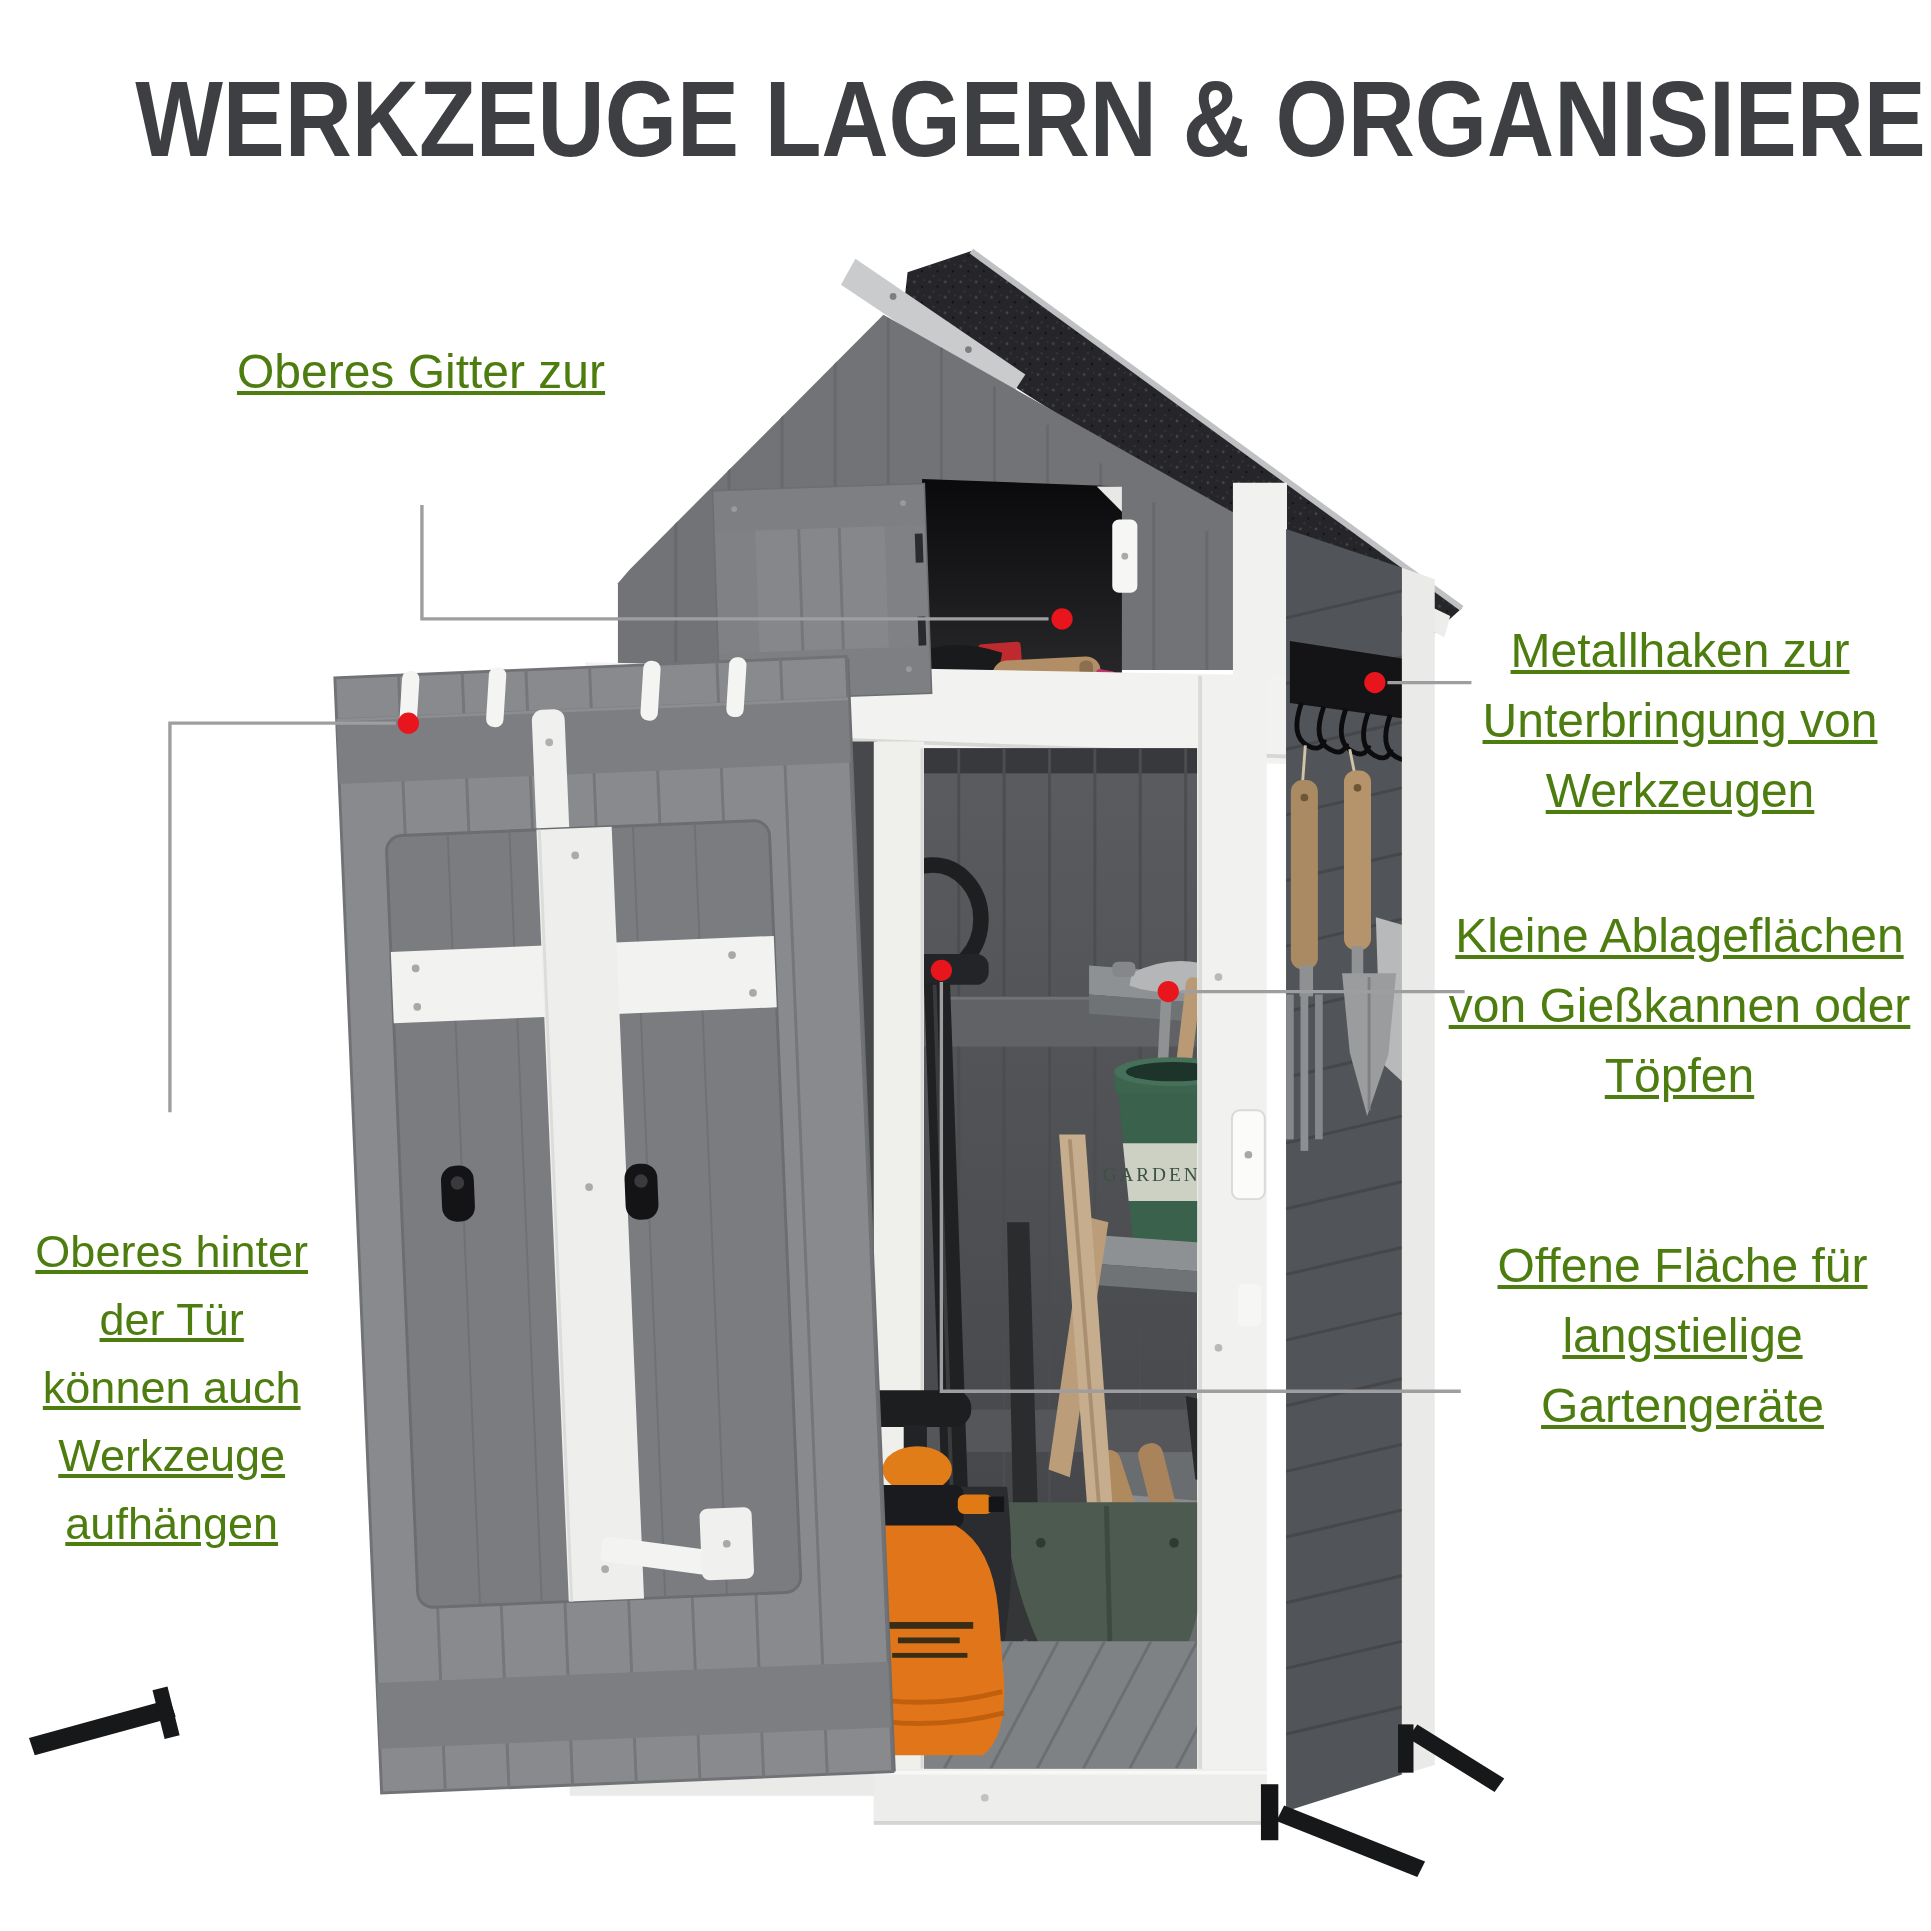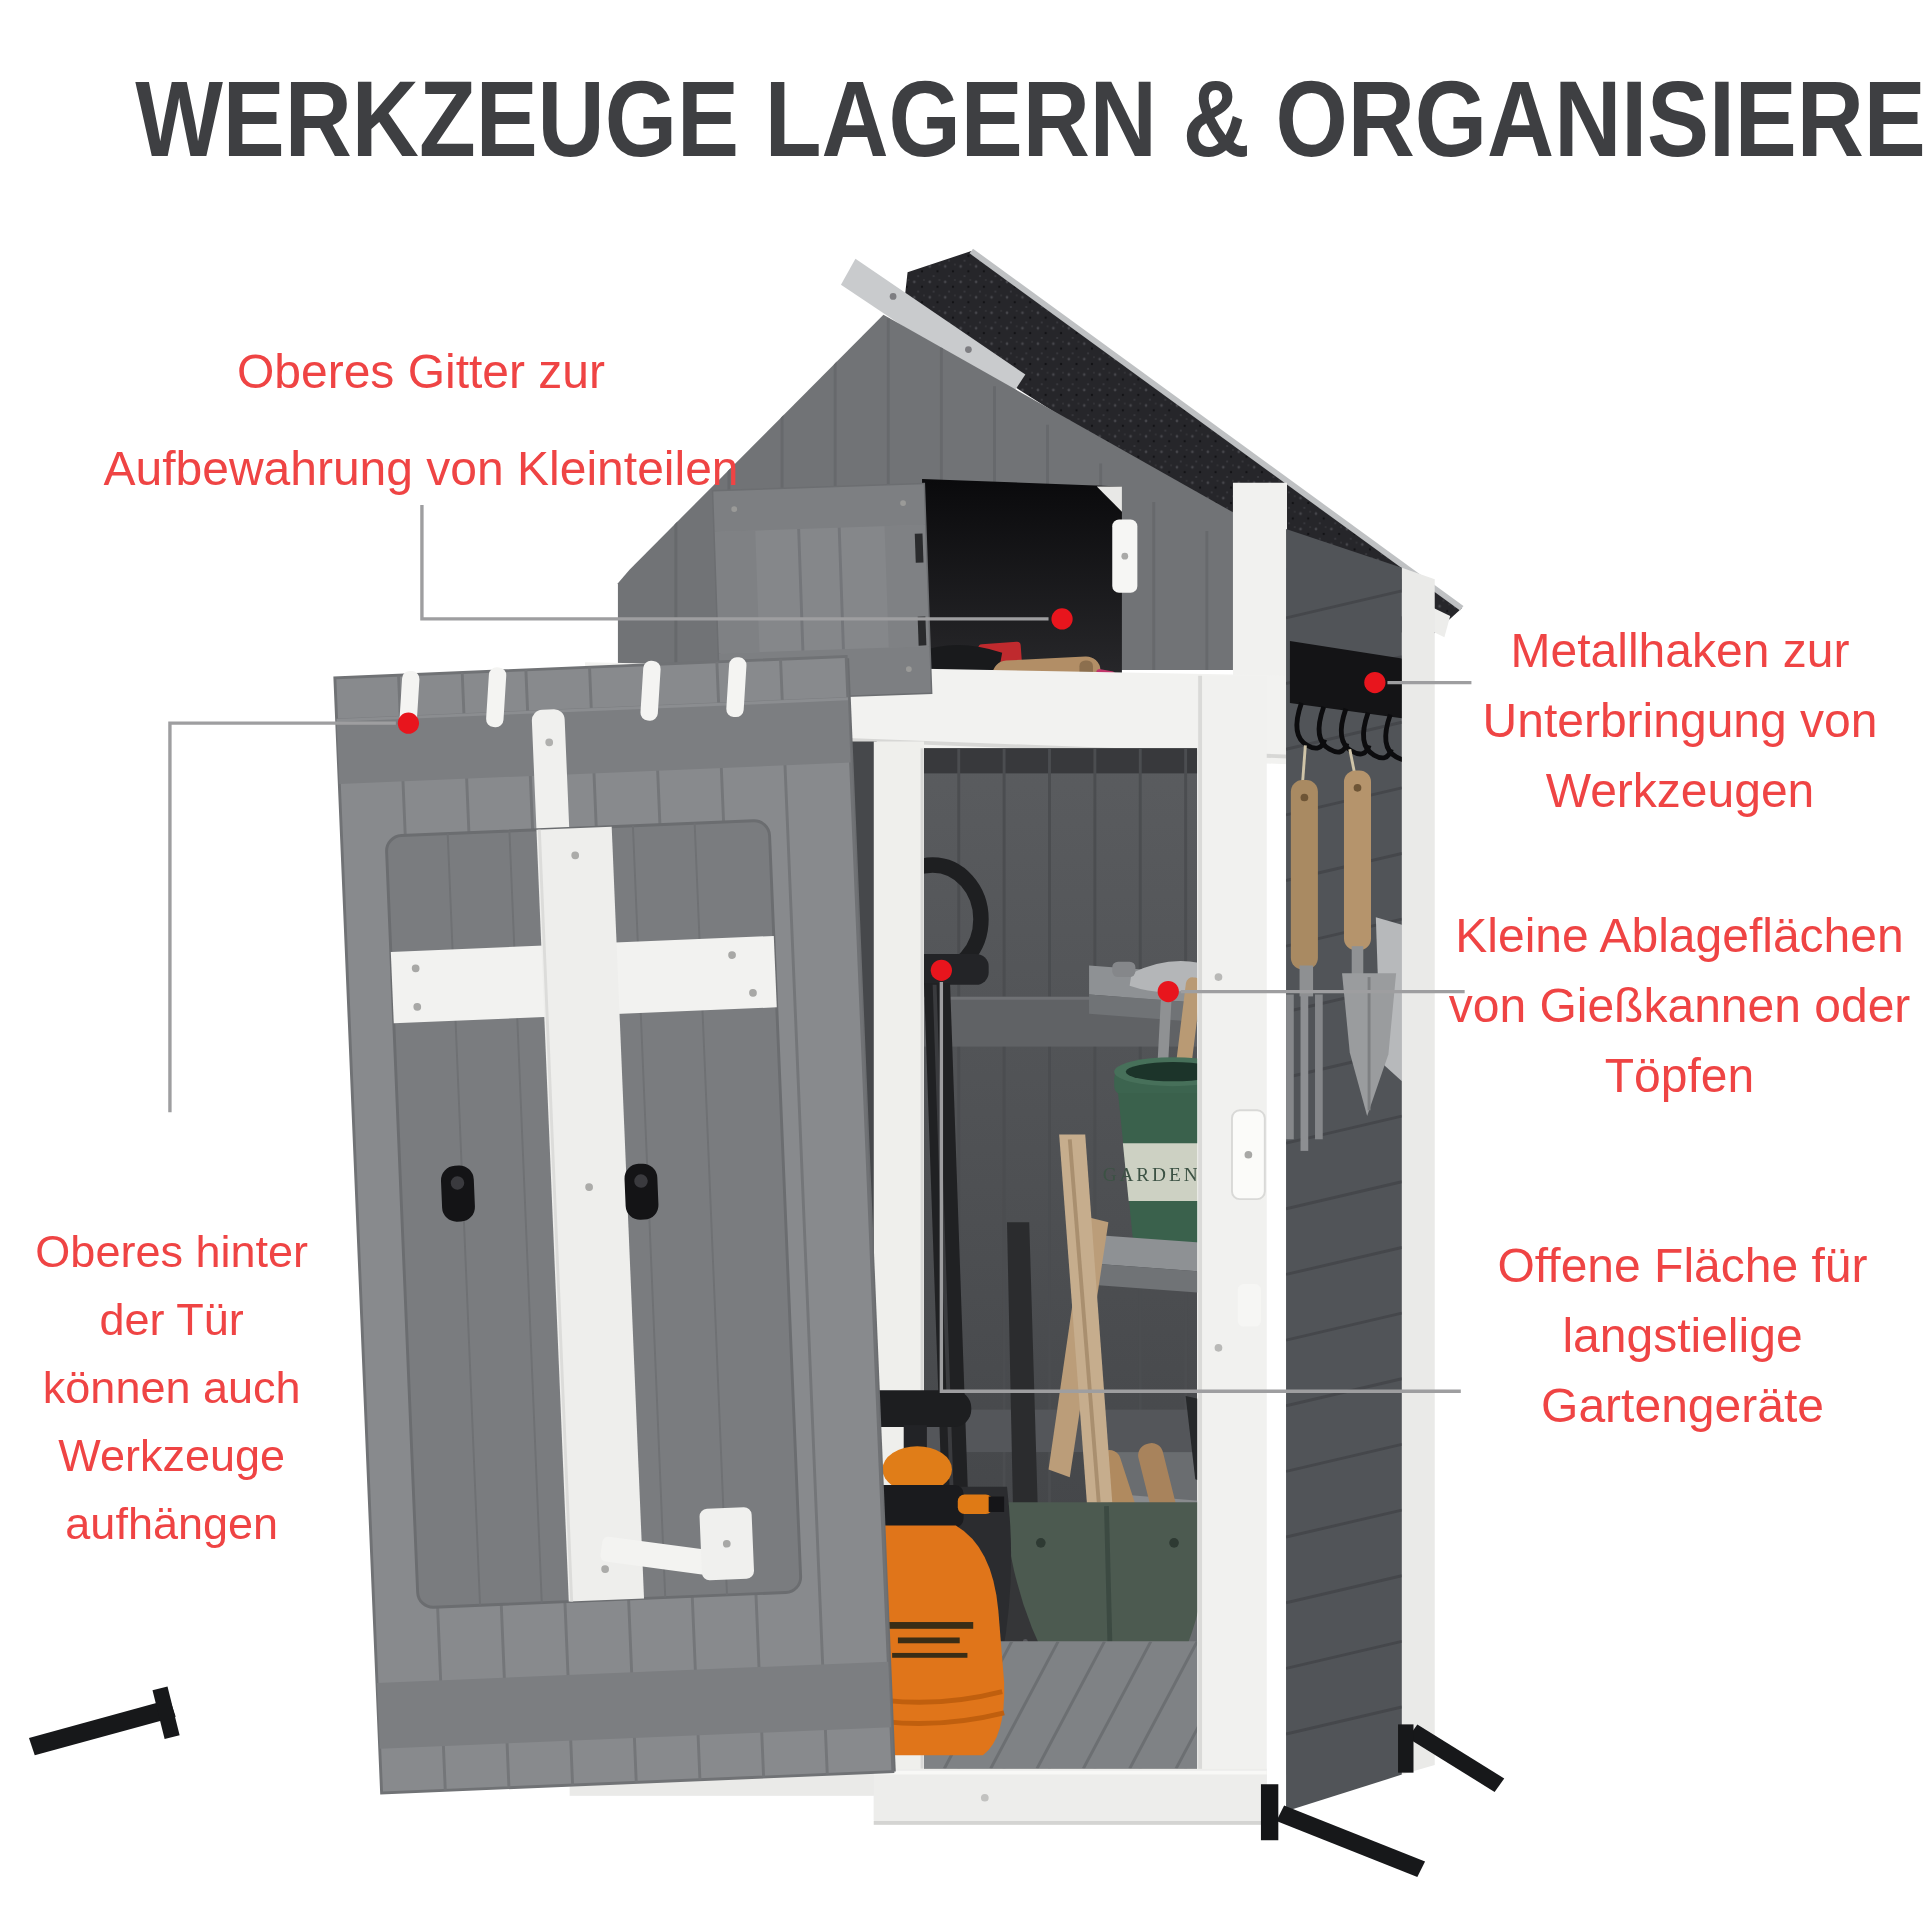--- a/index.html
+++ b/index.html
@@ -2,21 +2,21 @@
 <html><head>
 <meta charset="utf-8">
 <style>
   html,body{margin:0;padding:0;background:#ffffff;width:1931px;height:1931px;overflow:hidden;
             font-family:"Liberation Sans",sans-serif;}
   #stage{position:relative;width:1931px;height:1931px;background:#fff;}
   #page-title{position:absolute;top:56px;left:0;width:1931px;text-align:center;
               font-size:108px;font-weight:600;color:#3e3f42;letter-spacing:0;
               transform:scaleX(0.86);transform-origin:50% 50%;white-space:nowrap;}
   #scene{position:absolute;left:0;top:0;}
-  .ann{position:absolute;color:#ef4444;font-size:48px;line-height:70px;text-align:center;}
+  .ann{position:absolute;color:#4d7c0f;font-size:48px;line-height:70px;text-align:center;text-decoration:underline;}
   #ann-oberes{left:83px;top:323px;width:676px;line-height:97px;}
   #ann-metall{left:1463px;top:616px;width:434px;}
   #ann-kleine{left:1446px;top:901px;width:467px;}
   #ann-haken{left:9.7px;top:1218px;width:324px;line-height:68px;font-size:45px;}
   #ann-offene{left:1468px;top:1231px;width:429px;}
 </style>
 </head>
 <body>
 
 <div id="stage">
@@ -372,21 +372,20 @@
     <circle cx="1210" cy="1027" r="11"></circle>
     <circle cx="423" cy="749" r="11"></circle>
     <circle cx="975" cy="1005" r="11"></circle>
   </g>
 </svg>
 
   <div id="page-title">WERKZEUGE LAGERN &amp; ORGANISIEREN</div>
 
   <div class="ann" id="ann-oberes">
     <div>Oberes Gitter zur</div>
-    <div>Aufbewahrung von Kleinteilen</div>
   </div>
 
   <div class="ann" id="ann-metall">
     <div>Metallhaken zur</div>
     <div>Unterbringung von</div>
     <div>Werkzeugen</div>
   </div>
 
   <div class="ann" id="ann-kleine">
     <div>Kleine Ablageflächen</div>

